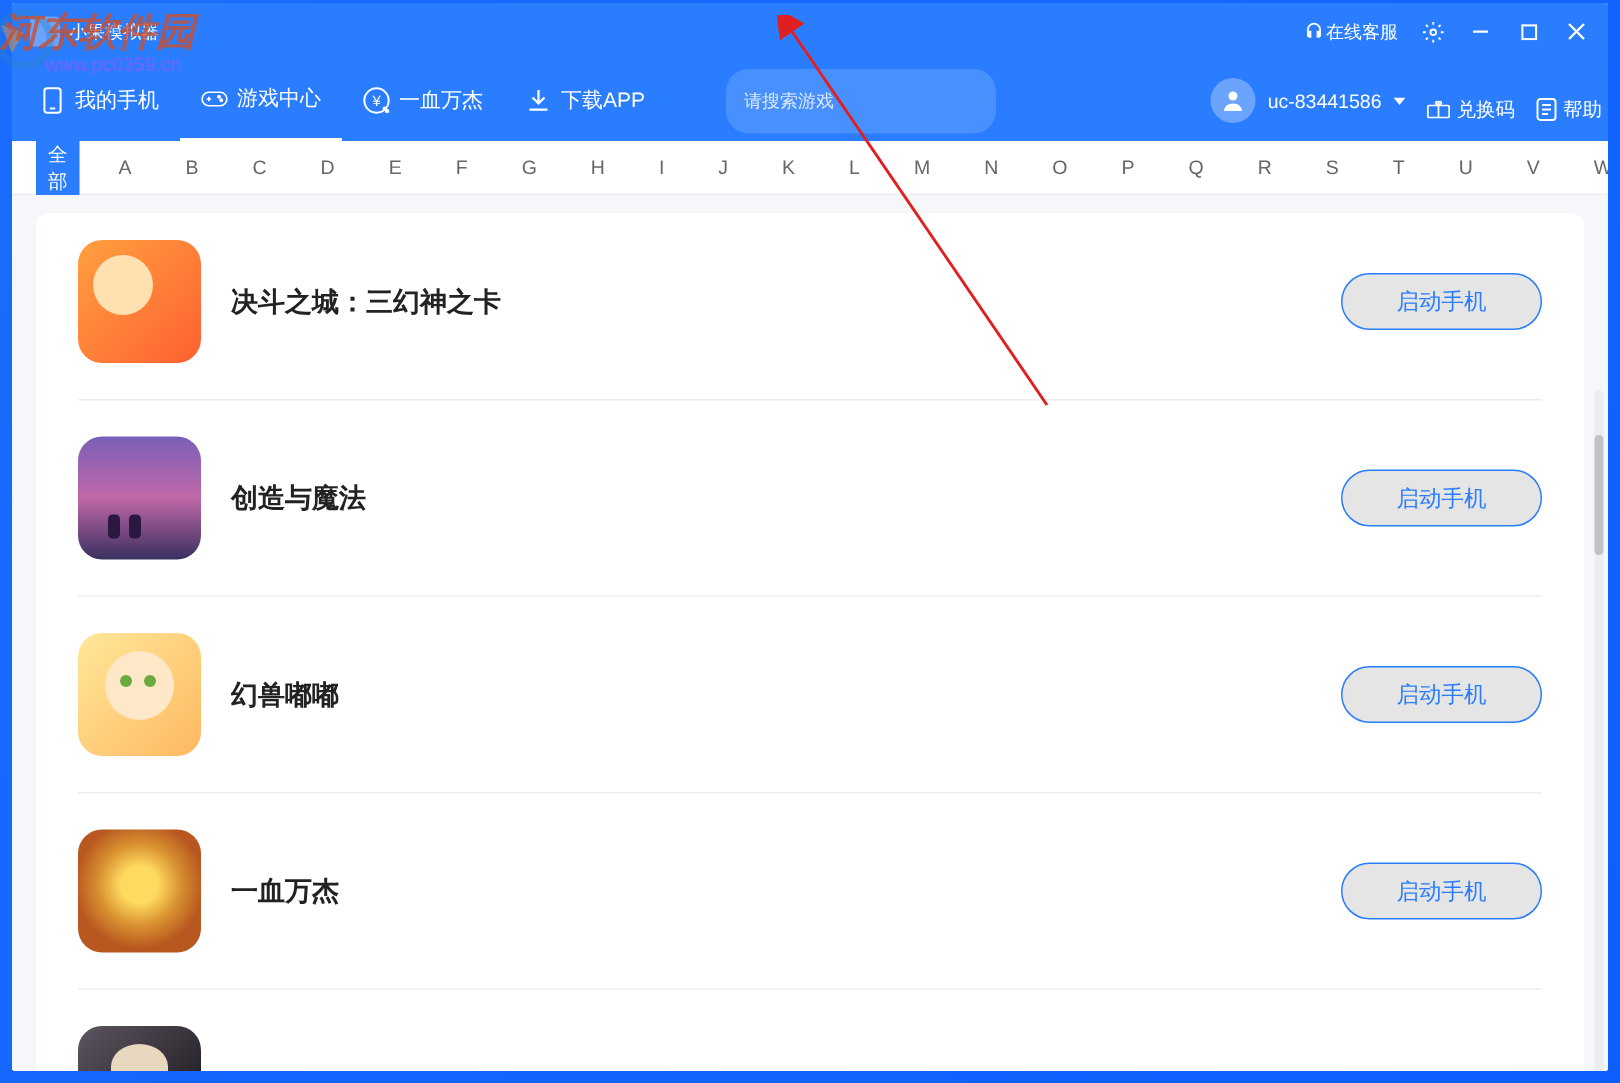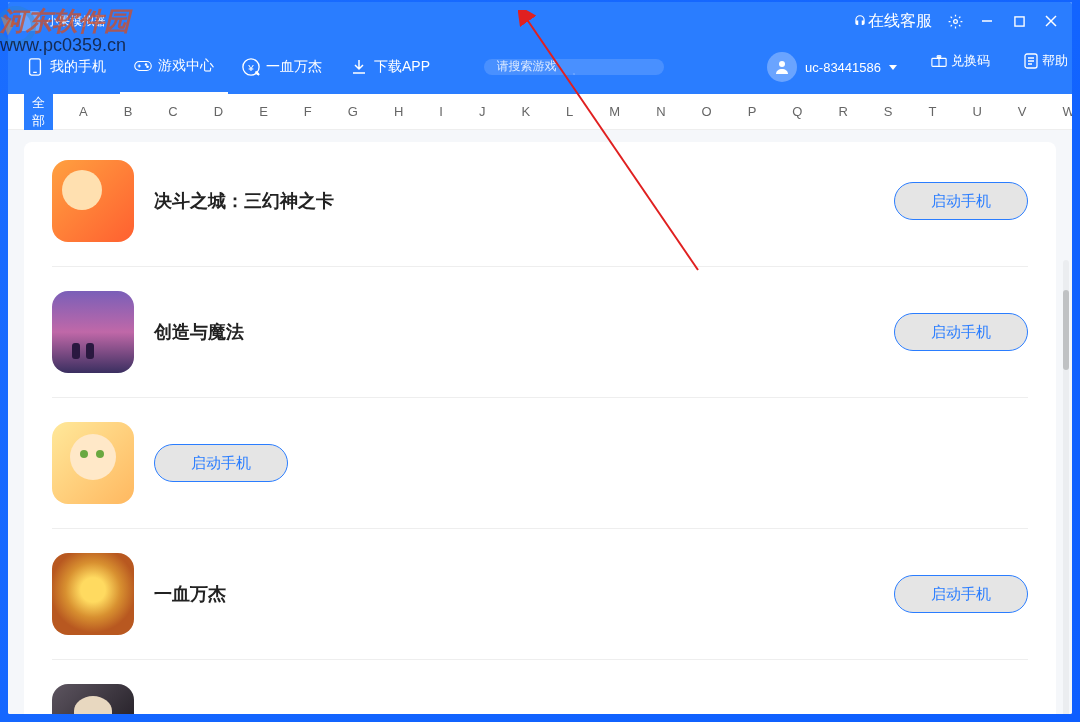--- a/index.html
+++ b/index.html
@@ -4,31 +4,31 @@
   <style>
     * { margin: 0; padding: 0; box-sizing: border-box; font-family: "Microsoft YaHei", Arial, sans-serif; }
     body { width: 1080px; height: 722px; background: linear-gradient(135deg, #1a6dff 0%, #0d5eff 100%); overflow: hidden; position: relative; }
     
     .window { position: absolute; top: 2px; left: 8px; right: 8px; bottom: 8px; background: #fff; border-radius: 2px; overflow: hidden; display: flex; flex-direction: column; }
     
     .titlebar { height: 38px; background: #2a7dff; display: flex; align-items: center; padding: 0 12px; color: #fff; }
     .titlebar-logo { width: 20px; height: 20px; background: rgba(255,255,255,0.3); border-radius: 3px; margin-right: 6px; }
     .titlebar-title { font-size: 12px; flex: 1; }
     .titlebar-right { display: flex; align-items: center; gap: 14px; }
-    .service-btn { display: flex; align-items: center; gap: 1px; font-size: 16px; }
+    .service-btn { display: flex; align-items: center; gap: 1px; font-size: 12px; }
     .win-btn { width: 18px; height: 18px; display: flex; align-items: center; justify-content: center; cursor: pointer; }
     
     .toolbar { height: 54px; background: #2a7dff; display: flex; align-items: center; padding: 0 4px; color: #fff; position: relative; }
     .nav-item { display: flex; align-items: center; gap: 6px; padding: 0 14px; height: 54px; font-size: 14px; cursor: pointer; }
     .nav-item.active { border-bottom: 2px solid #fff; }
     .nav-icon { width: 18px; height: 18px; display: flex; align-items: center; justify-content: center; }
-    .search-box { width: 180px; height: 16px; background: rgba(255,255,255,0.15); border-radius: 15px; display: flex; align-items: center; padding: 0 12px; margin-left: 40px; flex-direction: column; }
+    .search-box { width: 180px; height: 43px; background: rgba(255,255,255,0.15); border-radius: 15px; display: flex; align-items: center; padding: 0 12px; margin-left: 40px; }
     .search-input { flex: 1; background: transparent; border: none; outline: none; color: #fff; font-size: 12px; }
     .search-input::placeholder { color: rgba(255,255,255,0.8); }
-    .toolbar-right { margin-left: auto; display: flex; align-items: flex-start; gap: 34px; }
+    .toolbar-right { margin-left: auto; display: flex; align-items: flex-end; gap: 14px; }
     .user-info { display: flex; align-items: center; gap: 8px; font-size: 13px; }
     .avatar { width: 30px; height: 30px; border-radius: 50%; background: rgba(255,255,255,0.3); display: flex; align-items: center; justify-content: center; }
     .link-item { display: flex; align-items: center; gap: 4px; font-size: 13px; cursor: pointer; }
     
     .alpha-bar { height: 36px; background: #fff; display: flex; align-items: center; padding: 0 16px; gap: 16px; border-bottom: 1px solid #eee; }
     .alpha-item { padding: 4px 10px; font-size: 13px; color: #666; cursor: pointer; }
     .alpha-item.active { background: #2a7dff; color: #fff; border-radius: 3px; padding: 3px 8px; }
     
     .content { flex: 1; background: #f5f7fa; padding: 12px 16px; overflow-y: auto; position: relative; }
     .game-list { background: #fff; border-radius: 8px; padding: 0 28px 12px 28px; }
@@ -46,21 +46,21 @@
     .g-icon-2::before { content: ''; position: absolute; top: 12px; left: 18px; width: 46px; height: 46px; background: #ffe8c8; border-radius: 50%; }
     .g-icon-2::after { content: ''; position: absolute; top: 28px; left: 28px; width: 8px; height: 8px; background: #6aa840; border-radius: 50%; box-shadow: 16px 0 0 #6aa840; }
     .g-icon-3 { background: radial-gradient(circle at 50% 45%, #ffda60 20%, #d89030 45%, #b85820 70%); position: relative; }
     .g-icon-4 { background: linear-gradient(135deg, #5d5560, #2a252d); border-radius: 16px 16px 0 0; position: relative; }
     .g-icon-4::after { content: ''; position: absolute; top: 12px; left: 22px; width: 38px; height: 30px; background: #e8d8c0; border-radius: 50% 50% 40% 40%; }
     
     .arrow-overlay { position: absolute; top: 8px; left: 510px; width: 190px; height: 270px; pointer-events: none; z-index: 100; }
     
     .watermark { position: absolute; top: 4px; left: 0; z-index: 200; pointer-events: none; }
     .wm-text1 { font-size: 26px; font-weight: bold; color: #c85030; opacity: 0.8; font-style: italic; }
-    .wm-text2 { font-size: 18px; color: #0f172a; opacity: 0.8; margin-top: -4px; }
+    .wm-text2 { font-size: 13px; color: #8b5cf6; opacity: 0.8; margin-top: -4px; margin-left: 30px; }
     .wm-circle { position: absolute; top: 2px; left: -4px; width: 40px; height: 40px; border: 5px solid rgba(42,130,200,0.4); border-radius: 50%; }
     .wm-arrow { position: absolute; top: 10px; left: 4px; width: 0; height: 0; border-left: 12px solid rgba(230,150,50,0.5); border-top: 10px solid transparent; border-bottom: 10px solid transparent; transform: rotate(-20deg); }
     
     .scrollbar-track { position: absolute; right: 3px; top: 130px; width: 6px; height: 560px; background: rgba(0,0,0,0.04); border-radius: 3px; }
     .scrollbar-thumb { width: 6px; height: 80px; background: rgba(0,0,0,0.18); border-radius: 3px; margin-top: 30px; }
   </style>
 </head>
 <body>
 
 <div class="watermark">
@@ -226,20 +226,21 @@
         <div class="game-name">决斗之城：三幻神之卡</div>
         <button class="launch-btn">启动手机</button>
       </div>
       <div class="game-row">
         <div class="game-icon g-icon-1"></div>
         <div class="game-name">创造与魔法</div>
         <button class="launch-btn">启动手机</button>
       </div>
       <div class="game-row">
         <div class="game-icon g-icon-2"></div>
+        <div class="game-name">幻兽嘟嘟</div>
         <button class="launch-btn">启动手机</button>
       </div>
       <div class="game-row">
         <div class="game-icon g-icon-3"></div>
         <div class="game-name">一血万杰</div>
         <button class="launch-btn">启动手机</button>
       </div>
       <div class="game-row" style="border-bottom:none;padding-bottom:0;">
         <div class="game-icon g-icon-4" style="height:30px;border-radius:16px 16px 0 0;"></div>
       </div>

